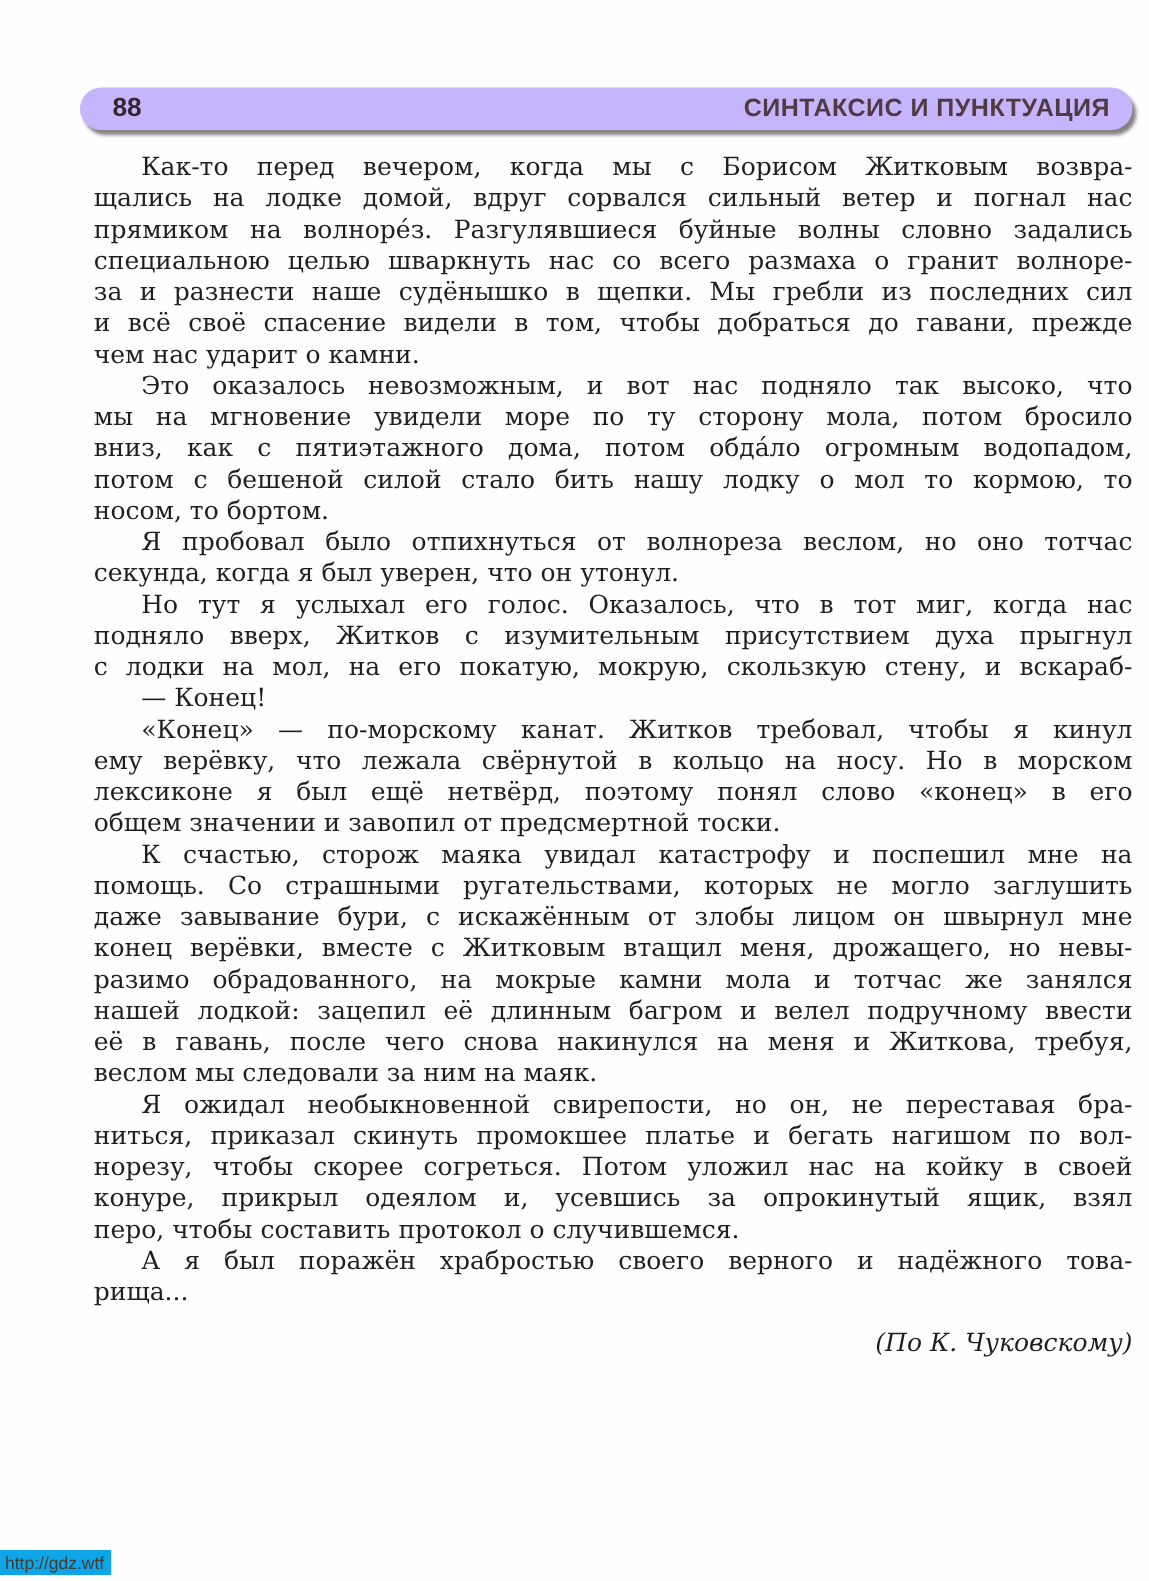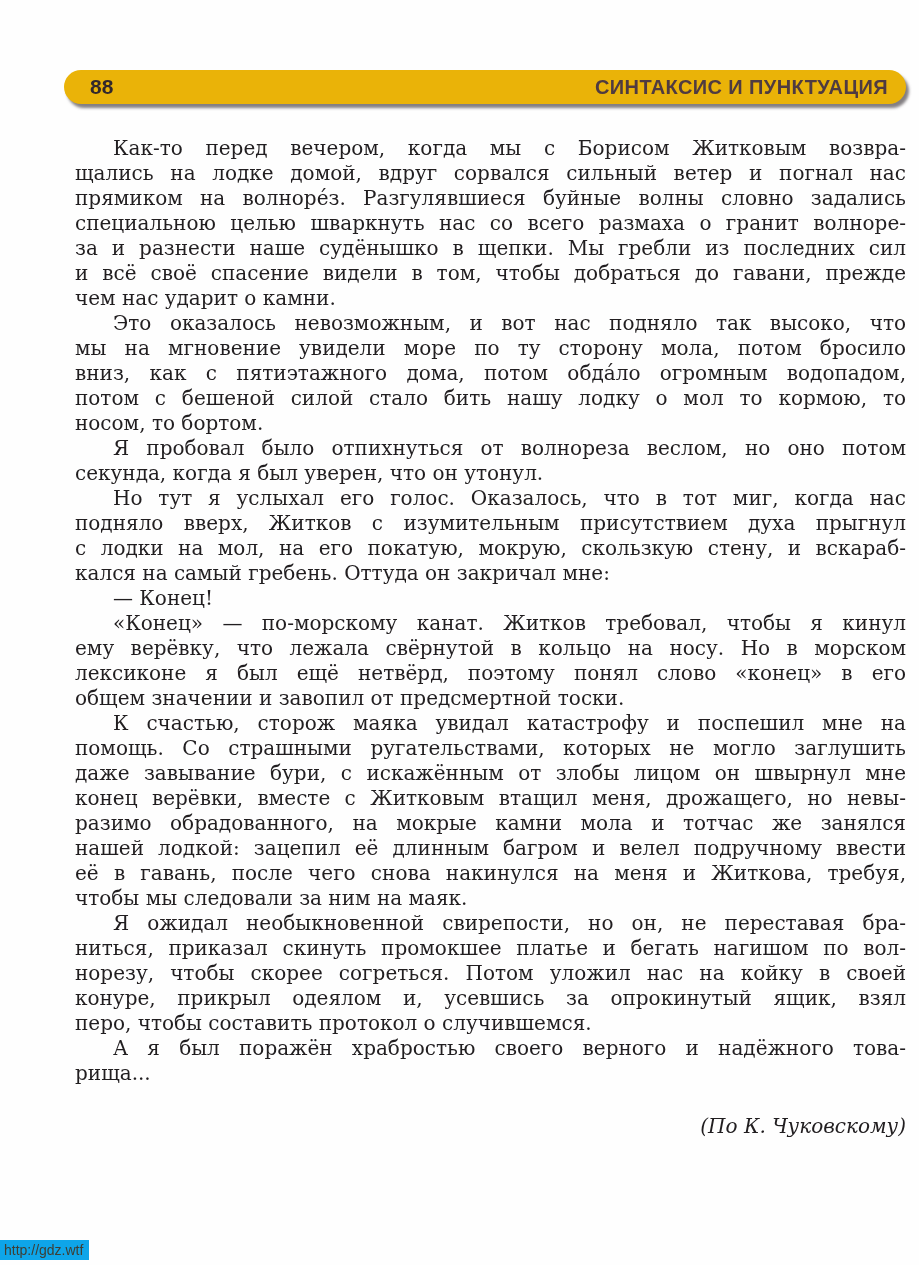--- a/index.html
+++ b/index.html
@@ -7,21 +7,21 @@
   body {
     position: relative;
     background: #fefefe;
     font-family: "DejaVu Serif", serif;
     overflow: hidden;
   }
   .header-bar {
     position: absolute;
     left: 64px; top: 70px;
     width: 842px; height: 34px;
-    background: #eab308;
+    background: #c4b5fd;
     border-radius: 17px;
     display: flex;
     align-items: center;
     justify-content: space-between;
     padding: 0 18px 0 26px;
     box-shadow: 3px 4px 3px rgba(90, 84, 88, 0.75);
   }
   .page-number {
     font-family: "Liberation Sans", sans-serif;
     font-weight: 700;
@@ -30,35 +30,35 @@
   }
   .section-title {
     font-family: "Liberation Sans", sans-serif;
     font-weight: 700;
     font-size: 20px;
     letter-spacing: 0.4px;
     color: #4f3b41;
   }
   .text-body {
     position: absolute;
-    left: 75px; top: 136px;
+    left: 75px; top: 121px;
     width: 831px;
     font-size: 20px;
     line-height: 25px;
     color: #211e20;
   }
   .paragraph { width: 100%; }
   .line {
     text-align: justify;
     text-align-last: justify;
   }
   .line.last { text-align-last: left; }
   .line.first { padding-left: 38px; }
   .attribution {
-    margin-top: 28px;
+    margin-top: 16px;
     text-align: right;
     font-style: italic;
     font-size: 20px;
     color: #211e20;
   }
   .watermark {
     position: absolute;
     left: 0; bottom: 5px;
     font-family: "Liberation Sans", sans-serif;
     font-size: 14px;
@@ -87,47 +87,46 @@
       <div class="line last">чем нас ударит о камни.</div>
     </div>
     <div class="paragraph">
       <div class="line first">Это оказалось невозможным, и вот нас подняло так высоко, что</div>
       <div class="line">мы на мгновение увидели море по ту сторону мола, потом бросило</div>
       <div class="line">вниз, как с пятиэтажного дома, потом обда́ло огромным водопадом,</div>
       <div class="line">потом с бешеной силой стало бить нашу лодку о мол то кормою, то</div>
       <div class="line last">носом, то бортом.</div>
     </div>
     <div class="paragraph">
-      <div class="line first">Я пробовал было отпихнуться от волнореза веслом, но оно потом</div>
+      <div class="line first">Я пробовал было отпихнуться от волнореза веслом, но оно тотчас</div>
       <div class="line last">секунда, когда я был уверен, что он утонул.</div>
     </div>
     <div class="paragraph">
       <div class="line first">Но тут я услыхал его голос. Оказалось, что в тот миг, когда нас</div>
       <div class="line">подняло вверх, Житков с изумительным присутствием духа прыгнул</div>
       <div class="line">с лодки на мол, на его покатую, мокрую, скользкую стену, и вскараб-</div>
-      <div class="line last">кался на самый гребень. Оттуда он закричал мне:</div>
     </div>
     <div class="paragraph">
       <div class="line first last">— Конец!</div>
     </div>
     <div class="paragraph">
       <div class="line first">«Конец» — по-морскому канат. Житков требовал, чтобы я кинул</div>
       <div class="line">ему верёвку, что лежала свёрнутой в кольцо на носу. Но в морском</div>
       <div class="line">лексиконе я был ещё нетвёрд, поэтому понял слово «конец» в его</div>
       <div class="line last">общем значении и завопил от предсмертной тоски.</div>
     </div>
     <div class="paragraph">
       <div class="line first">К счастью, сторож маяка увидал катастрофу и поспешил мне на</div>
       <div class="line">помощь. Со страшными ругательствами, которых не могло заглушить</div>
       <div class="line">даже завывание бури, с искажённым от злобы лицом он швырнул мне</div>
       <div class="line">конец верёвки, вместе с Житковым втащил меня, дрожащего, но невы-</div>
       <div class="line">разимо обрадованного, на мокрые камни мола и тотчас же занялся</div>
       <div class="line">нашей лодкой: зацепил её длинным багром и велел подручному ввести</div>
       <div class="line">её в гавань, после чего снова накинулся на меня и Житкова, требуя,</div>
-      <div class="line last">чтобы мы следовали за ним на маяк.</div>
+      <div class="line last">веслом мы следовали за ним на маяк.</div>
     </div>
     <div class="paragraph">
       <div class="line first">Я ожидал необыкновенной свирепости, но он, не переставая бра-</div>
       <div class="line">ниться, приказал скинуть промокшее платье и бегать нагишом по вол-</div>
       <div class="line">норезу, чтобы скорее согреться. Потом уложил нас на койку в своей</div>
       <div class="line">конуре, прикрыл одеялом и, усевшись за опрокинутый ящик, взял</div>
       <div class="line last">перо, чтобы составить протокол о случившемся.</div>
     </div>
     <div class="paragraph">
       <div class="line first">А я был поражён храбростью своего верного и надёжного това-</div>

